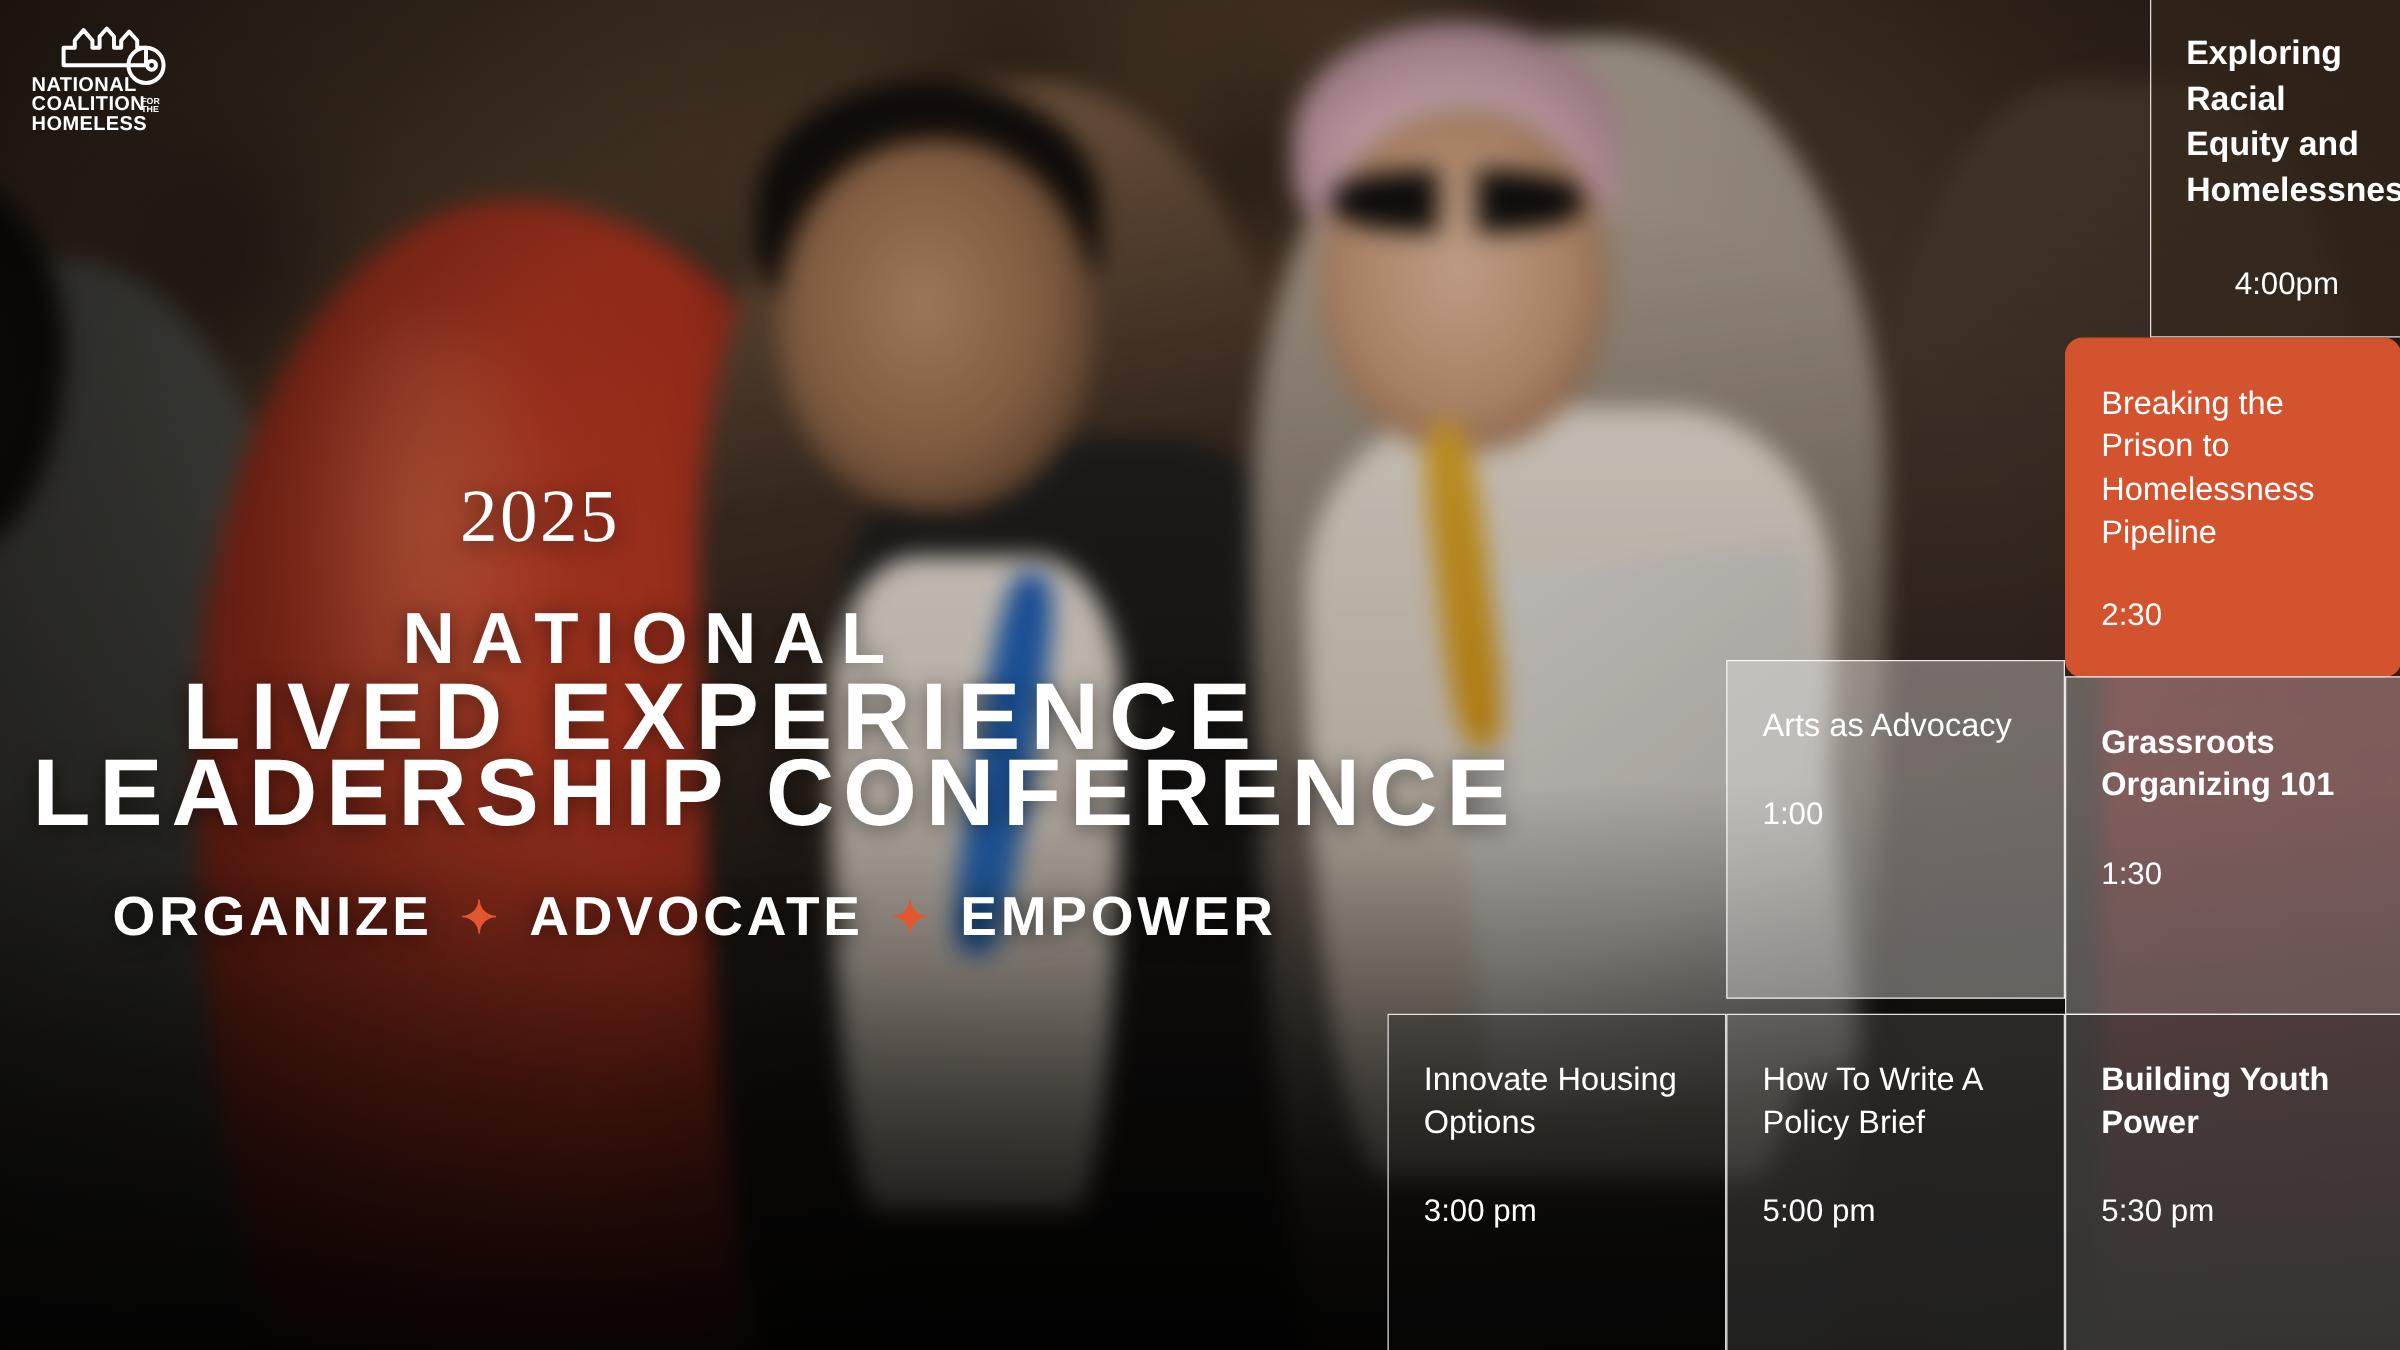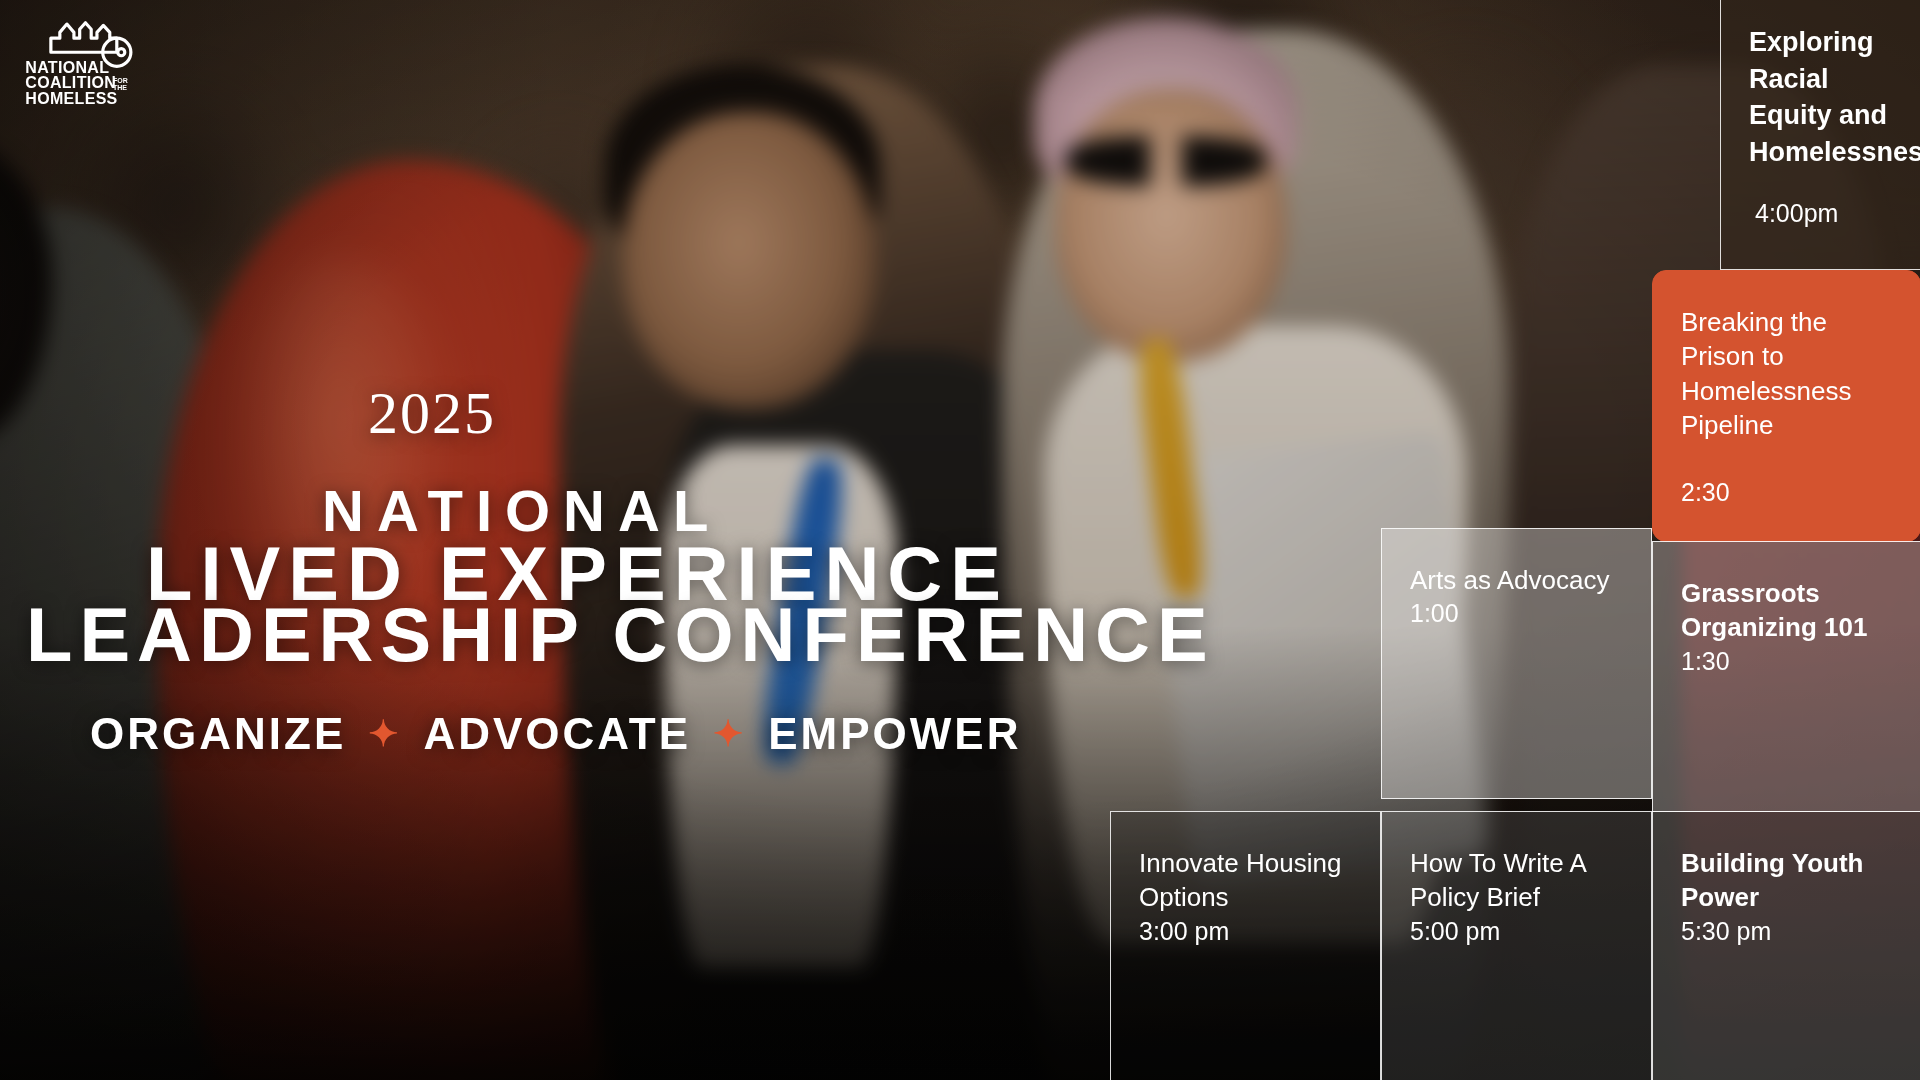--- a/index.html
+++ b/index.html
@@ -128,26 +128,26 @@
   .tagline { position:absolute; left:90px; top:694px; font-size:44px; font-weight:700;
              letter-spacing:3px; line-height:1; display:flex; align-items:center; gap:22px;
              white-space:nowrap;margin-top:18px; }
   .star { color:#e2572f; font-size:36px; line-height:1; text-shadow:none; }
 
   
   .cards { position:absolute; inset:0; z-index:4; }
   .card { position:absolute; color:#fff; border:1px solid rgba(255,255,255,.85);
           padding:34px 28px 0 28px; overflow:hidden; }
   .card .c-title { font-size:26px; line-height:1.32; font-weight:400; }
-  .card .c-time  { font-size:25px; line-height:1.3; font-weight:400; }
+  .card .c-time  { font-size:25px; line-height:1.3; margin-top:38px; font-weight:400; }
 
   .card.c1 { left:1720px; top:-1px;  width:213px; height:271px; background:rgba(52,38,28,.62);
              padding-top:24px; }
   .card.c1 .c-title { font-weight:700; font-size:27px; line-height:1.36; }
-  .card.c1 .c-time  { margin-top:26px; padding-left:6px; }
+  .card.c1 .c-time  { margin-top:40px; padding-left:6px;text-align:center; }
 
   .card.c2 { left:1652px; top:270px; width:269px; height:272px; background:#d4532f; border-color:#d4532f;border-radius:14px; }
   .card.c2 .c-time { margin-top:34px; }
 
   .card.c3 { left:1381px; top:528px; width:271px; height:271px; background:rgba(228,226,222,.40); }
   .card.c4 { left:1652px; top:541px; width:269px; height:271px; background:rgba(228,226,222,.34); }
   .card.c4 .c-title { font-weight:600; }
 
   .card.c5 { left:1110px; top:811px; width:271px; height:292px; background:rgba(10,10,10,.22); }
   .card.c6 { left:1381px; top:811px; width:271px; height:286px; background:rgba(150,150,150,.20); }

